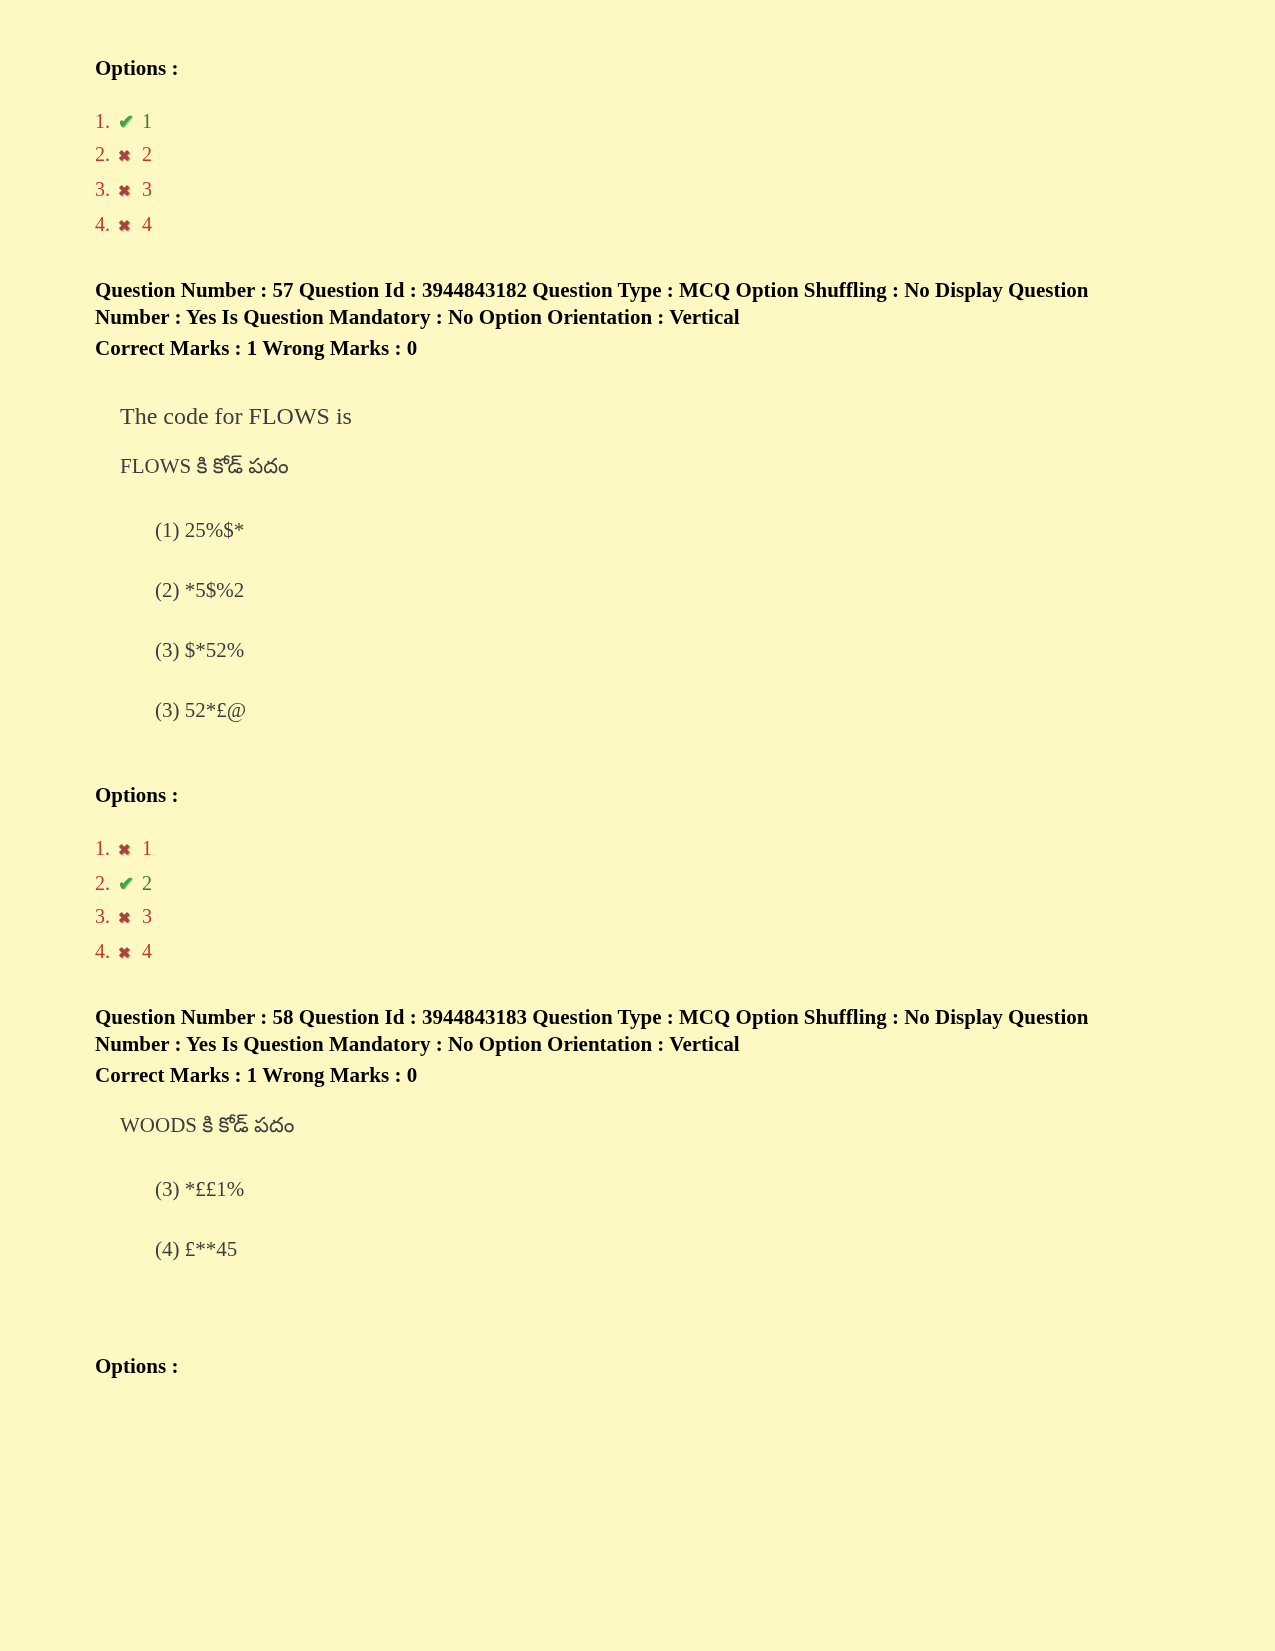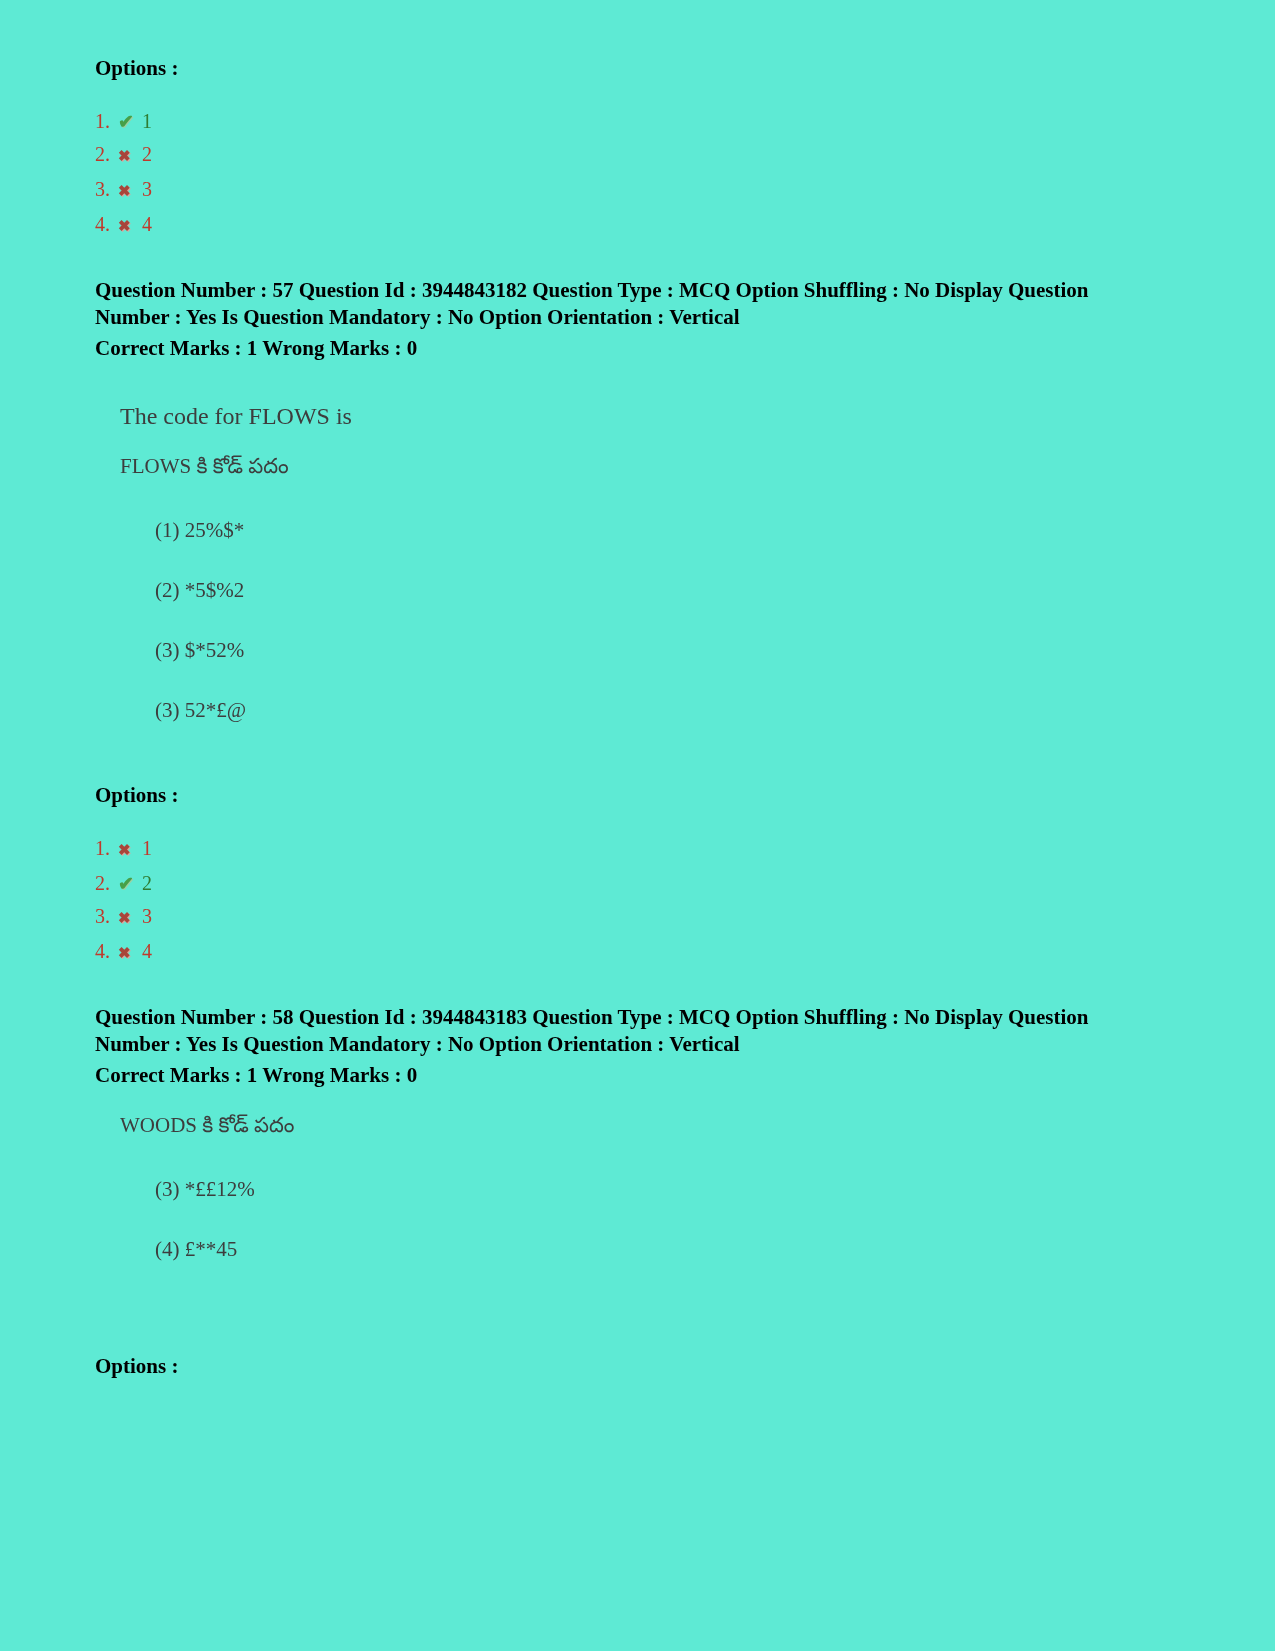--- a/index.html
+++ b/index.html
@@ -1,20 +1,20 @@
 <!DOCTYPE html>
 <html><head>
 <meta charset="utf-8">
 <style>
   * { margin: 0; padding: 0; box-sizing: border-box; }
   html, body { background: #ffffff; }
   .page {
     width: 1275px;
     min-height: 1651px;
-    background: #5eead4;
+    background: #fef9c3;
     font-family: "Liberation Serif", serif;
     color: #000000;
     padding: 55px 70px 40px 95px;
   }
   .options-label {
     font-size: 21px;
     font-weight: bold;
     line-height: 26px;
     color: #000000;
   }
@@ -119,21 +119,21 @@
 
   <section>
     <div class="q-meta">
       <span>Question Number : 58 Question Id : 3944843183 Question Type : MCQ Option Shuffling : No Display Question</span><br>
       <span>Number : Yes Is Question Mandatory : No Option Orientation : Vertical</span>
     </div>
     <div class="q-marks">Correct Marks : 1 Wrong Marks : 0</div>
     <div class="q-body">
       <div class="q-line-te">WOODS కి కోడ్ పదం</div>
       <div class="q-choices">
-        <div class="q-choice">(3) *££12%</div>
+        <div class="q-choice">(3) *££1%</div>
         <div class="q-choice">(4) £**45</div>
       </div>
     </div>
   </section>
 
   <section>
     <div class="options-label page-bottom">Options :</div>
   </section>
 
 </div>

